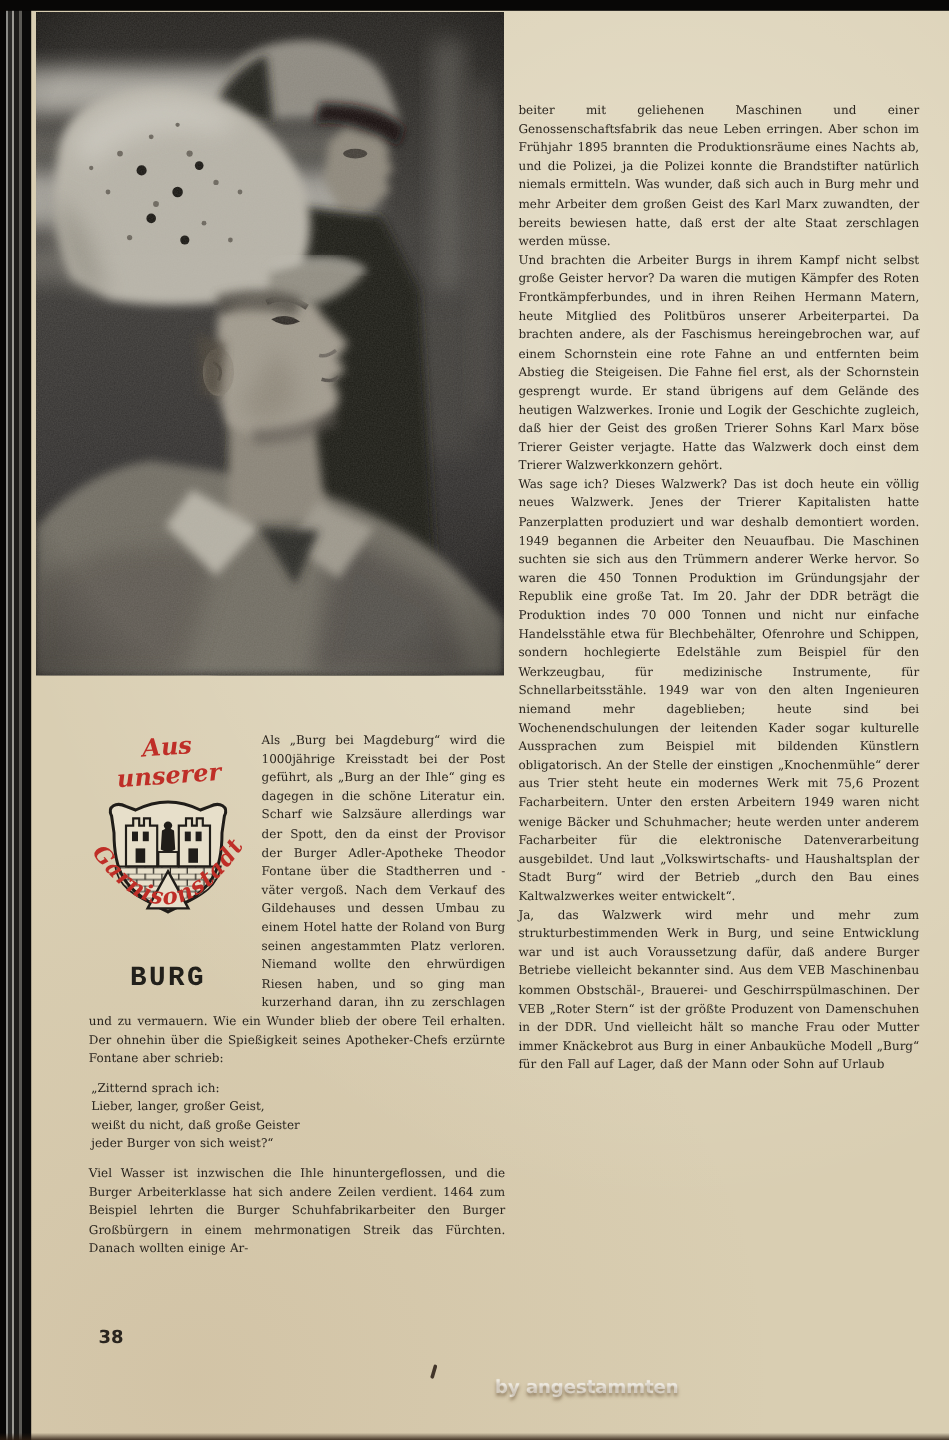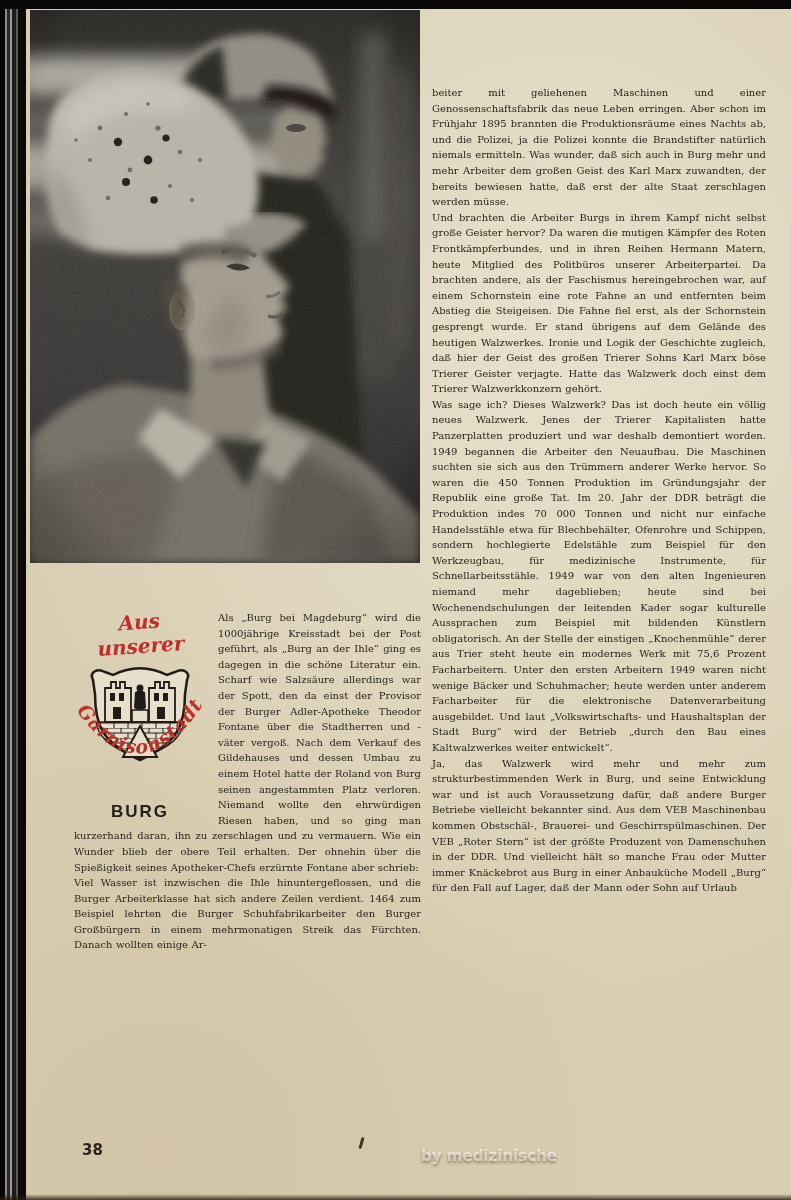--- a/index.html
+++ b/index.html
@@ -37,26 +37,26 @@
 
   .emblem{float:left;width:132px;margin:0 12px 2px 0;text-align:center;}
   .emblem-kicker{
     font-family:"DejaVu Serif", serif;font-style:italic;font-weight:bold;
     font-size:20px;color:#bf2e27;transform:rotate(-4deg);letter-spacing:0px;
     margin-bottom:0px;
   }
   .crest{display:block;margin:0 auto;}
   .arc-text{font:italic bold 19px "DejaVu Serif", serif;fill:#bf2e27;letter-spacing:1px;}
   .emblem-city{
-    font-family:Liberation Sans, sans-serif;font-weight:bold;font-size:17px;
+    font-family:Liberation Mono, monospace;font-weight:bold;font-size:23px;
     letter-spacing:2px;color:#22201b;margin-top:0px;
   }
   .poem{text-align:left;white-space:pre-line;margin:9px 0 9px 2px;}
   .page-number{
-    position:absolute;left:58px;top:1133px;
+    position:absolute;left:58px;top:1097px;
     font-family:"DejaVu Sans", sans-serif;font-weight:bold;font-size:15px;color:#2a251f;
   }
   .stray{
     position:absolute;left:336px;top:1129px;width:3px;height:12px;
     background:#42352a;border-radius:2px;transform:rotate(16deg);
   }
   .watermark{
     position:absolute;left:230px;top:1144px;width:380px;text-align:center;
     font-family:"DejaVu Sans", sans-serif;font-weight:bold;
     color:rgba(255,255,255,0.42);
@@ -214,27 +214,31 @@
               <rect x="57" y="52" width="16" height="12" fill="none" stroke="#201d19" stroke-width="1.6"></rect>
             </g>
 
             <path id="arcp" d="M4 56 Q65 138 126 50" fill="none"></path>
             <text class="arc-text"><textPath href="#arcp" startOffset="50%" text-anchor="middle">Garnisonstadt</textPath></text>
           </svg>
           <div class="emblem-city">BURG</div>
         </div>
         <p class="body-text">Als „Burg bei Magdeburg“ wird die 1000jährige Kreisstadt bei der Post geführt, als „Burg an der Ihle“ ging es dagegen in die schöne Literatur ein. Scharf wie Salzsäure allerdings war der Spott, den da einst der Provisor der Burger Adler-Apotheke Theodor Fontane über die Stadtherren und -väter vergoß. Nach dem Verkauf des Gildehauses und dessen Umbau zu einem Hotel hatte der Roland von Burg seinen angestammten Platz verloren. Niemand wollte den ehrwürdigen Riesen haben, und so ging man kurzerhand daran, ihn zu zerschlagen und zu vermauern. Wie ein Wunder blieb der obere Teil erhalten. Der ohnehin über die Spießigkeit seines Apotheker-Chefs erzürnte Fontane aber schrieb:</p>
       </div>
+      <p class="body-text poem">„Zitternd sprach ich:
+Lieber, langer, großer Geist,
+weißt du nicht, daß große Geister
+jeder Burger von sich weist?“</p>
       <p class="body-text">Viel Wasser ist inzwischen die Ihle hinuntergeflossen, und die Burger Arbeiterklasse hat sich andere Zeilen verdient. 1464 zum Beispiel lehrten die Burger Schuhfabrikarbeiter den Burger Großbürgern in einem mehrmonatigen Streik das Fürchten. Danach wollten einige Ar-</p>
     </div>
 
     <div class="page-number">38</div>
     <div class="stray"></div>
 
     <div class="watermark">
-      <div class="wm-sub">by medizinische</div>
+      <div class="wm-sub">by angestammten</div>
     </div>
 
   </div>
   <div class="binding"></div>
   <div class="top-edge"></div>
   <div class="bottom-edge"></div>
 </div>
 
 </body></html>

